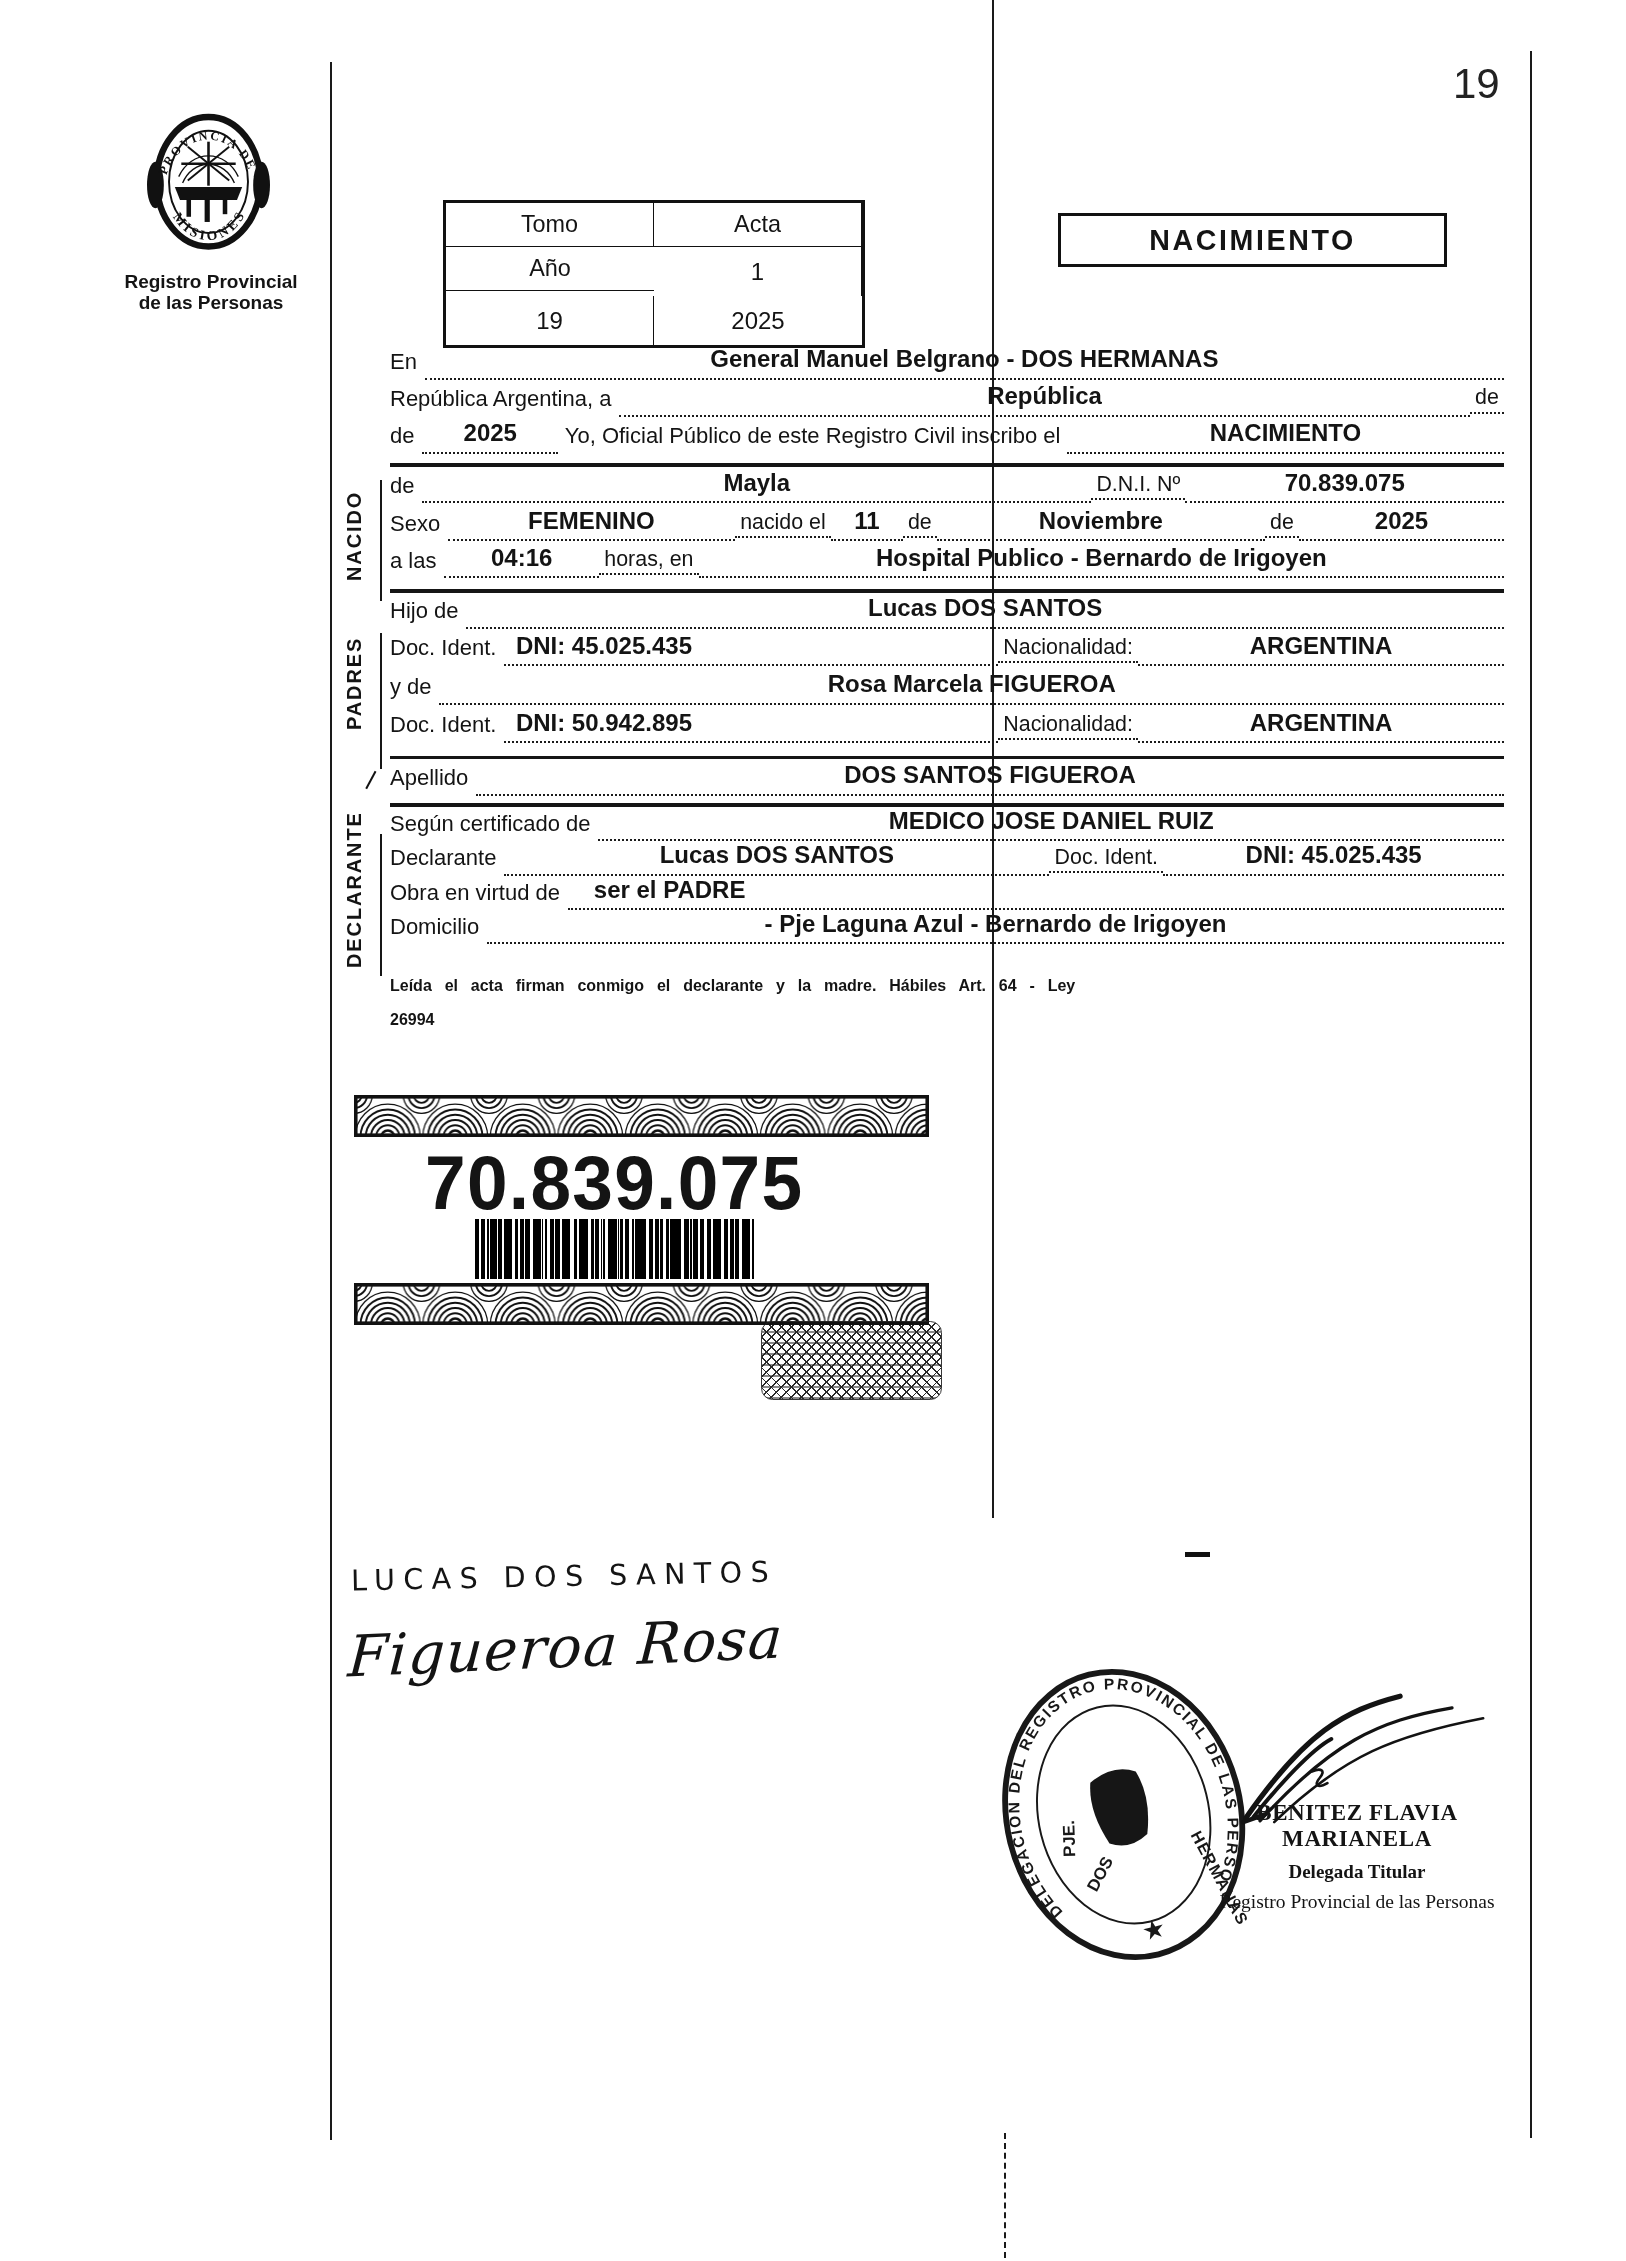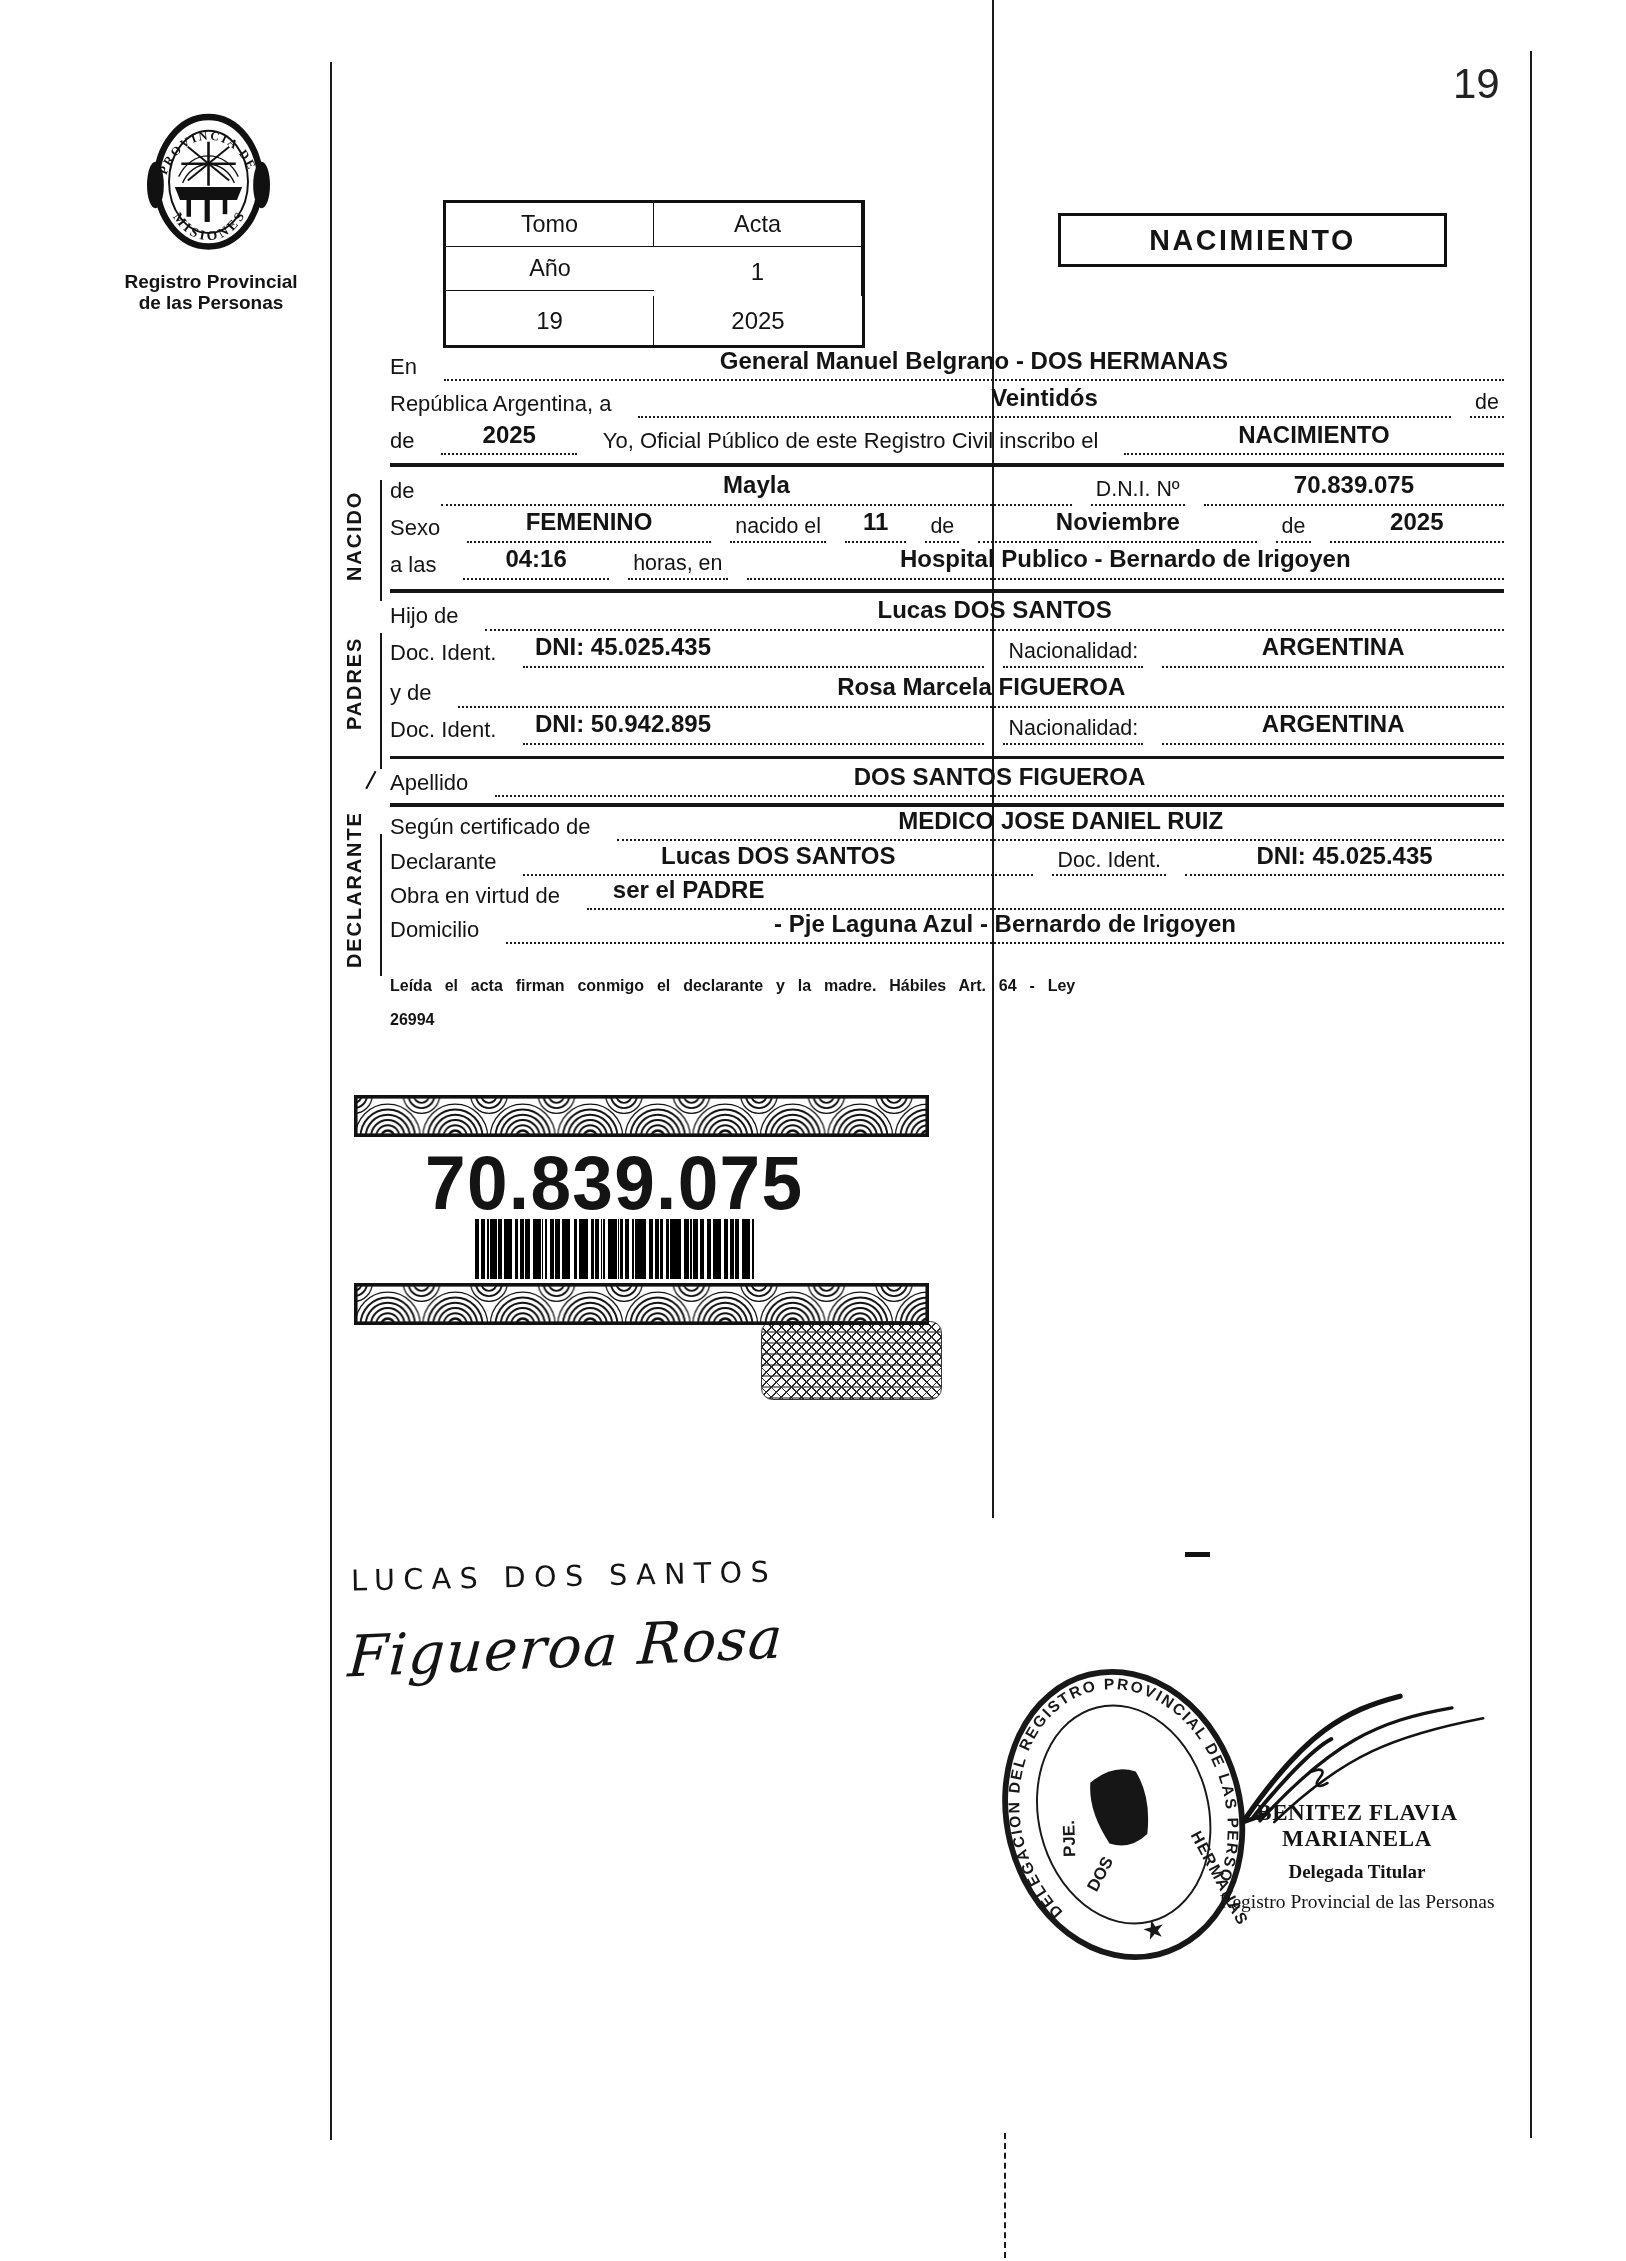--- a/index.html
+++ b/index.html
@@ -23,21 +23,21 @@
            align-items:center;justify-content:center;font-size:23.4px;}
   .acta .c:nth-child(3n){border-right:none;}
   .acta .c:nth-child(n+4){border-bottom:none;font-size:24px;}
   .acta .hd{height:43px;}
   .acta .vl{height:49px;}
   .typebox{position:absolute;left:1058px;top:213px;width:383px;height:48px;border:3.9px solid #111;
            display:flex;align-items:center;justify-content:center;
            font-size:28.6px;letter-spacing:2.6px;font-weight:bold;}
   
   .form{position:absolute;left:390px;top:344px;width:1114px;}
-  .frow{display:flex;align-items:flex-end;height:37px;gap:19px;}
+  .frow{display:flex;align-items:center;height:37px;}
   .flabel{font-size:22px;white-space:nowrap;padding-right:7.8px;padding-bottom:1.3px;}
   .dots{border-bottom:2.6px dotted #1b1b1b;display:flex;align-items:flex-end;justify-content:center;min-width:26px;}
   .dots.left{justify-content:flex-start;}
   .val{font-weight:bold;font-size:24px;white-space:nowrap;padding:0 6.5px 4.5px 6.5px;}
   .conn{border-bottom:2.6px dotted #1b1b1b;font-size:21.4px;white-space:nowrap;padding:0 5.2px 1.3px 5.2px;flex:0 0 auto;}
   .plainconn{font-size:22px;white-space:nowrap;padding:0 6.5px 1.3px 6.5px;flex:0 0 auto;}
   .statement{margin-top:25px;font-weight:bold;font-size:16px;line-height:34px;word-spacing:8.4px;}
   
   .vlabel{position:absolute;writing-mode:vertical-rl;transform:rotate(180deg);
           font-weight:bold;font-size:20px;letter-spacing:1.9px;}
@@ -139,21 +139,21 @@
     <div class="frow">
       <span class="flabel">En</span>
       <span class="dots" style="flex:1">
           <span class="val">General Manuel Belgrano - DOS HERMANAS</span>
         </span>
     </div>
 
     <div class="frow">
       <span class="flabel">República Argentina, a</span>
       <span class="dots" style="flex:3">
-          <span class="val">Veintidós</span>
+          <span class="val">República</span>
         </span>
       <span class="conn">de</span>
     </div>
 
     <div class="frow">
       <span class="flabel">de</span>
       <span class="dots" style="flex:0 0 136px">
           <span class="val">2025</span>
         </span>
       <span class="plainconn">Yo, Oficial Público de este Registro Civil inscribo el</span>

